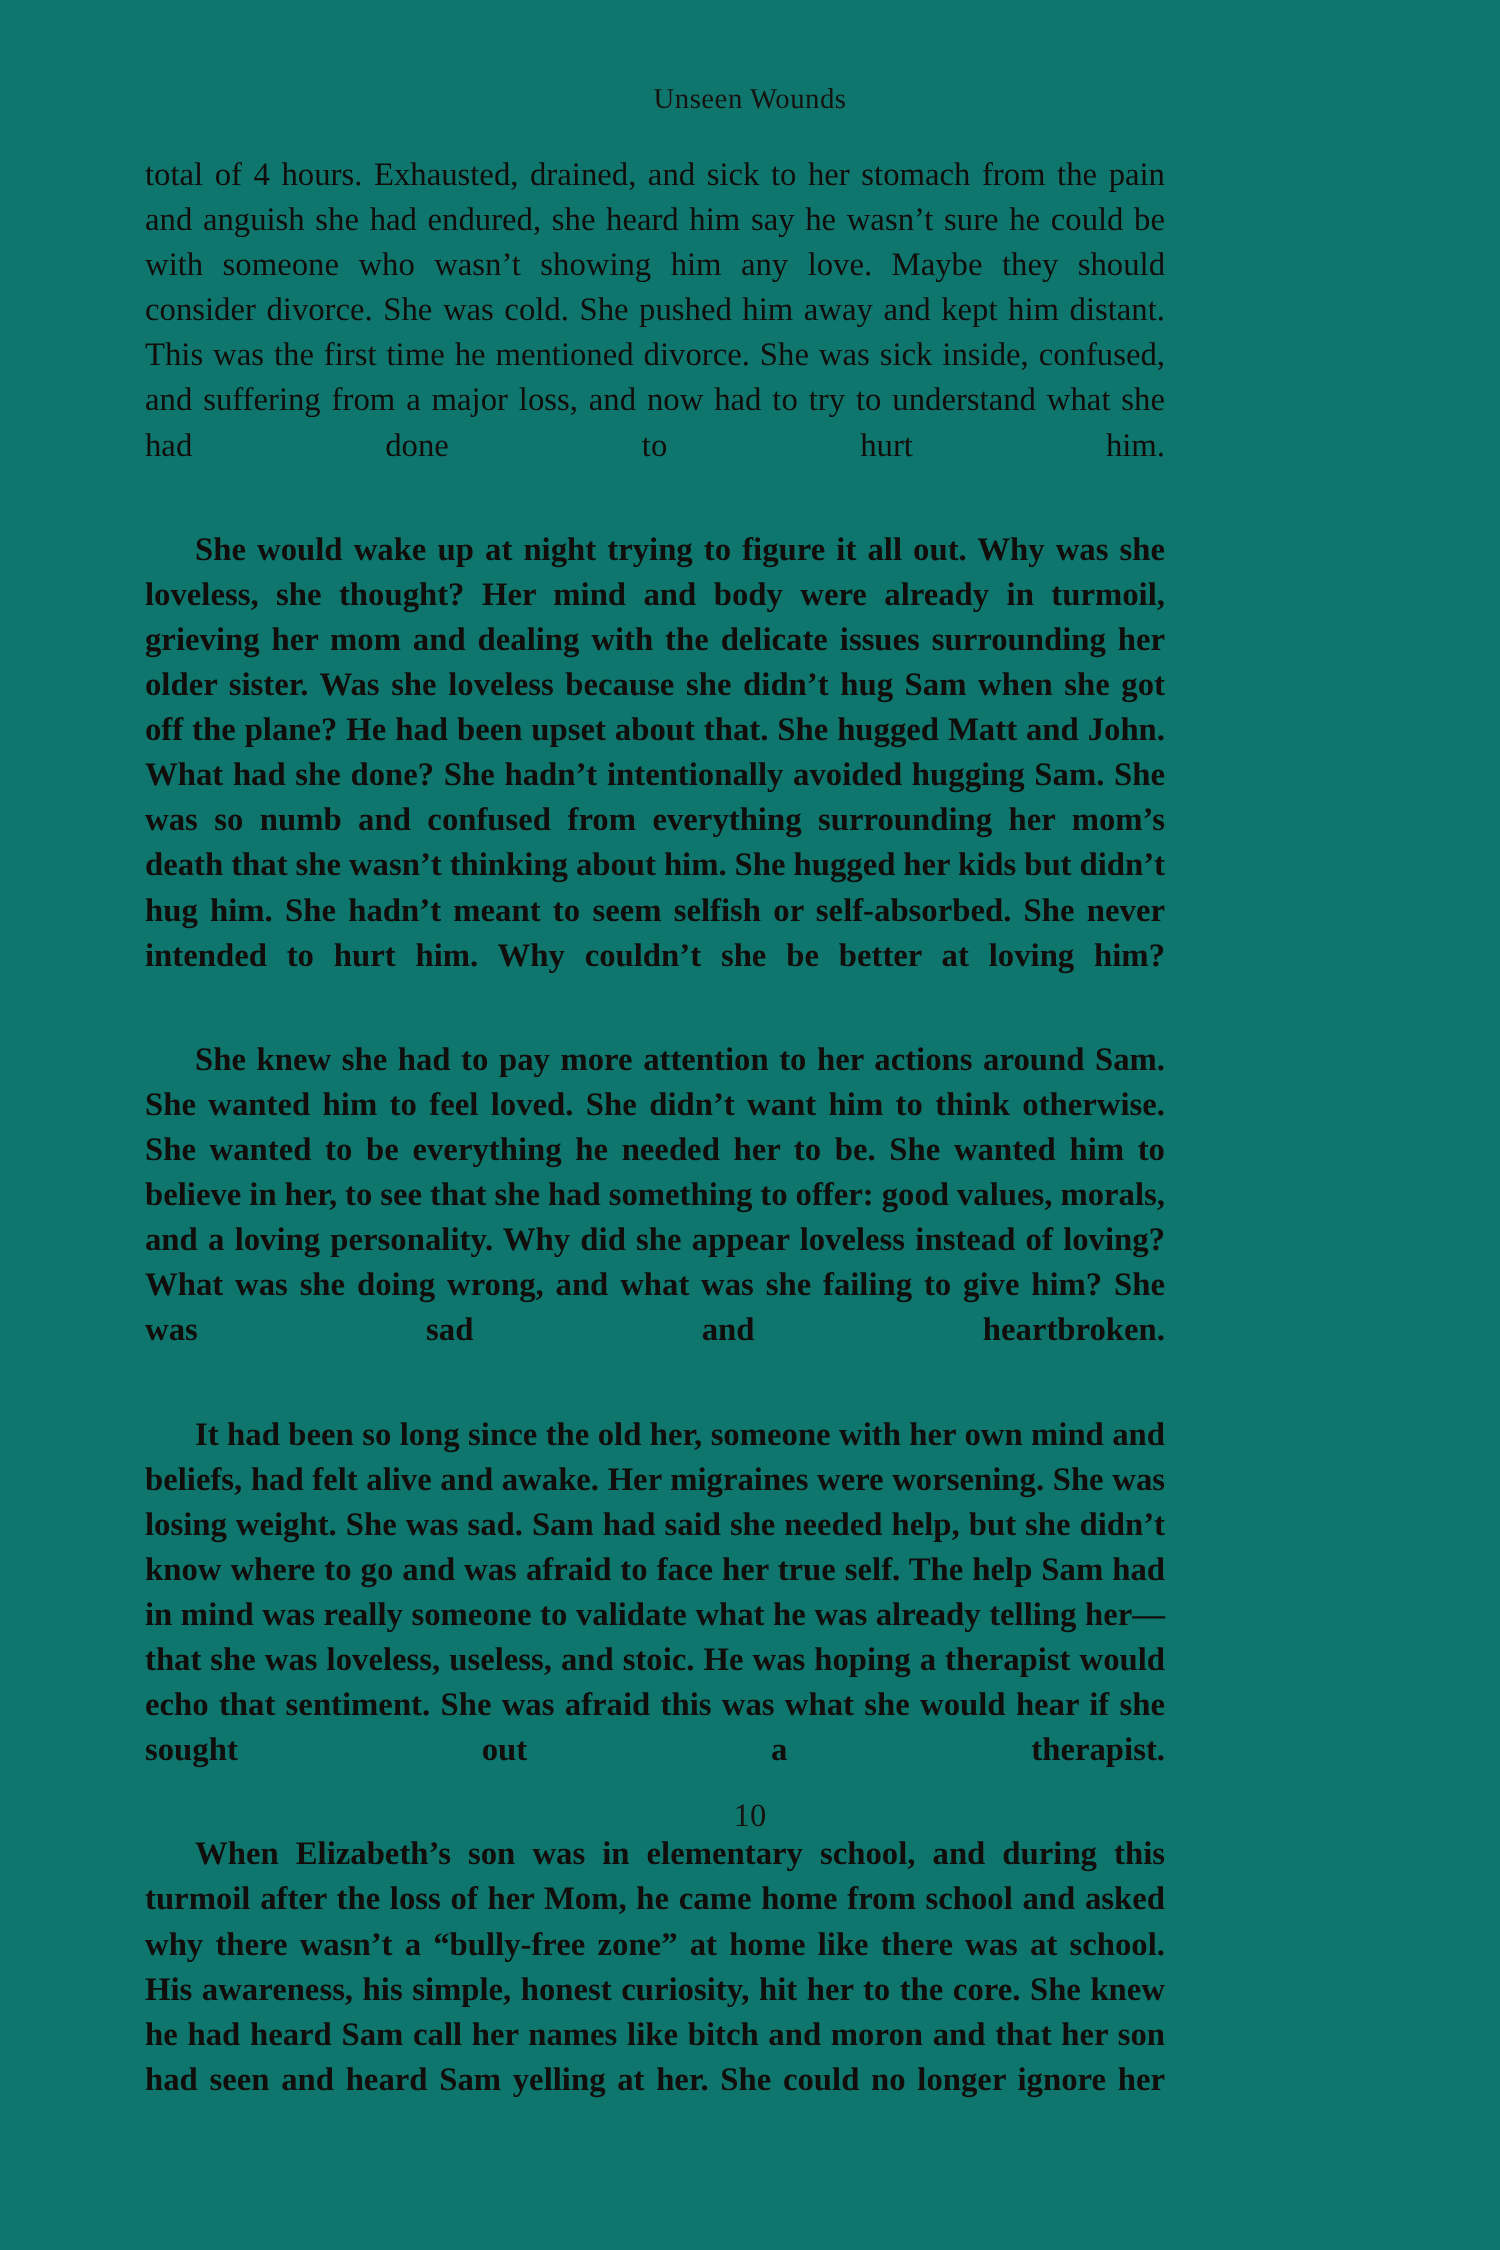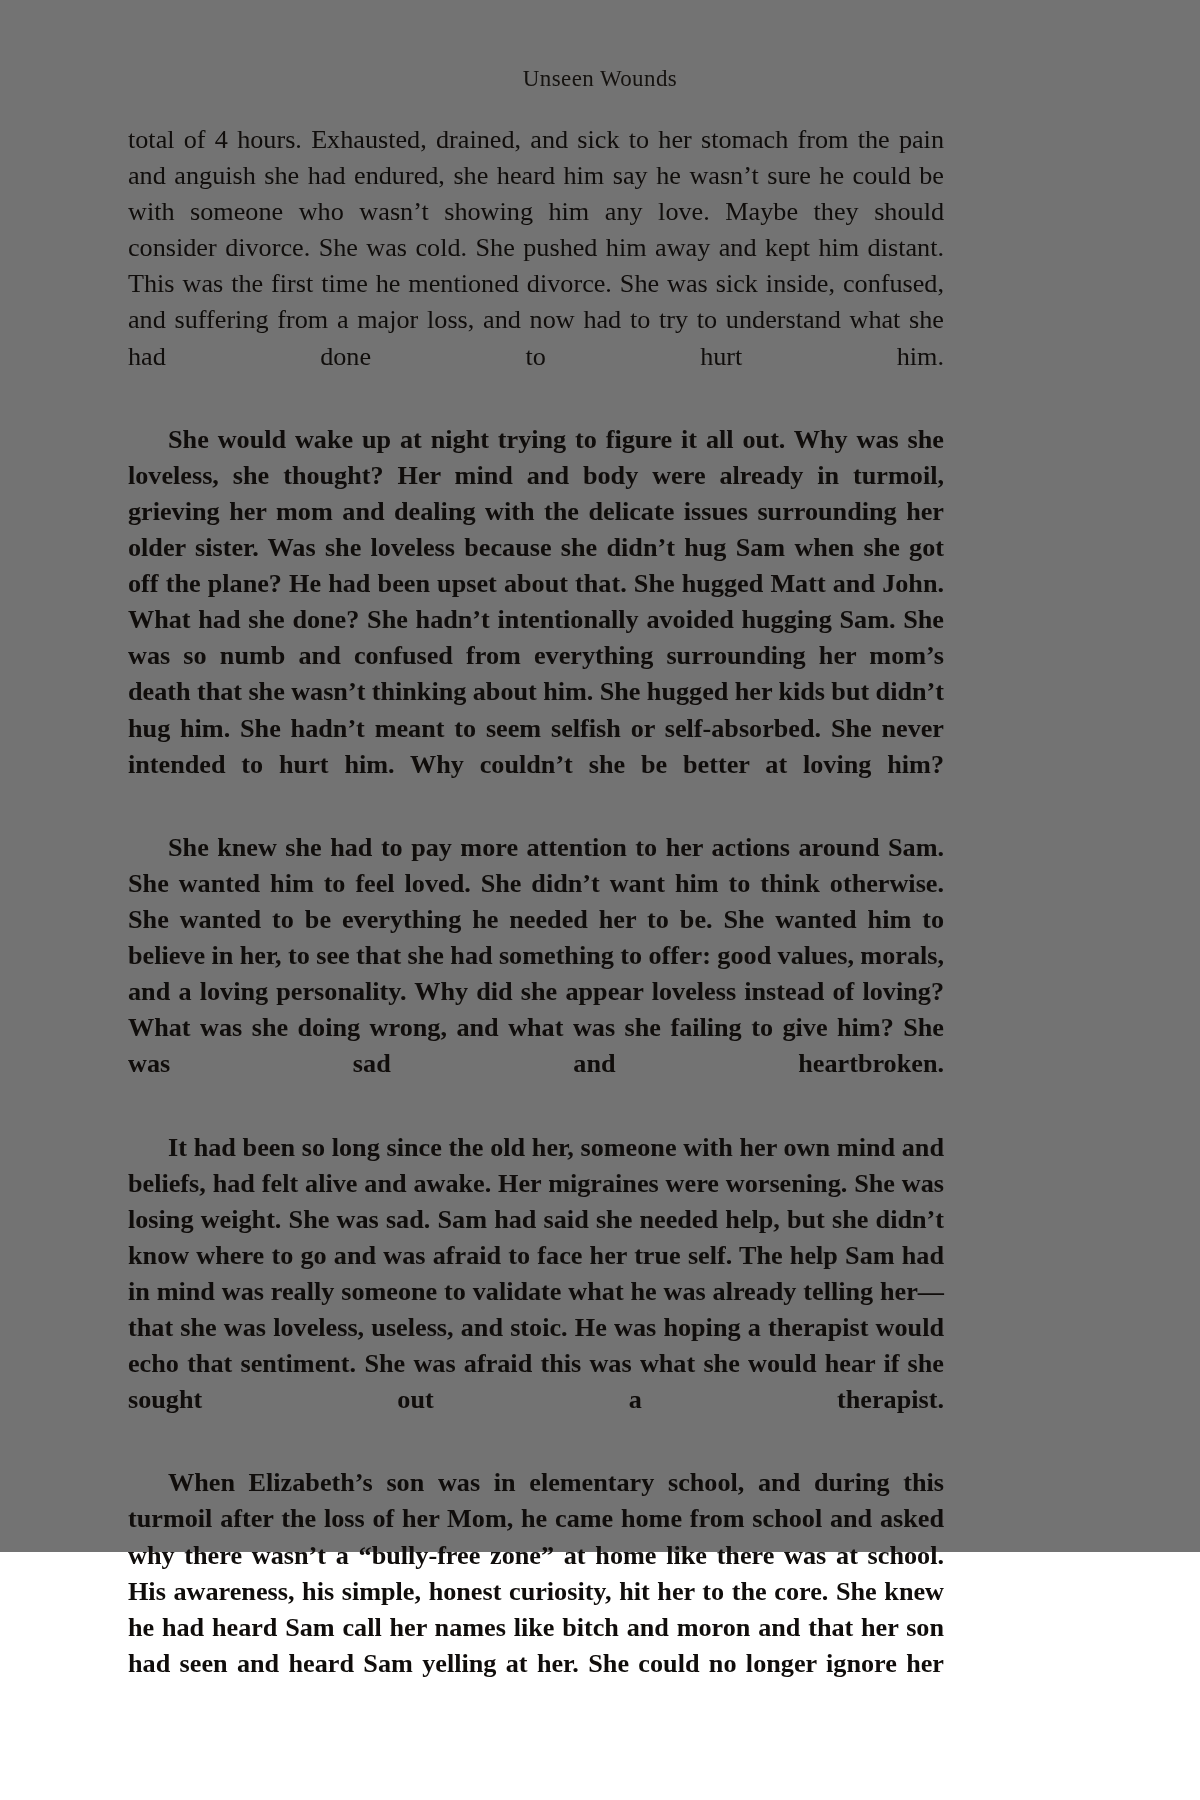--- a/index.html
+++ b/index.html
@@ -14,22 +14,22 @@
     position: relative;
     font-family: "Liberation Serif", "DejaVu Serif", serif;
     color: #000000;
     -webkit-font-smoothing: antialiased;
   }
 
   .page {
     position: absolute;
     inset: 0;
     width: 1200px;
-    height: 1552px;
-    background: #737373;
+    height: 1800px;
+    background: #0f766e;
     box-sizing: border-box;
   }
 
   
   .running-head {
     position: absolute;
     top: 66px;
     left: 0;
     width: 1200px;
     text-align: center;
@@ -38,21 +38,20 @@
     color: #15120f;
     font-family: "Liberation Serif", "DejaVu Serif", serif;
   }
 
   
   .text-column {
     position: absolute;
     top: 122px;
     left: 116px;
     width: 816px;
-    margin-left: 12px;
   }
 
   p.para {
     margin: 0;
     padding: 0;
     font-size: 26.2px;
     line-height: 36.1px;
     text-align: justify;
     text-justify: inter-word;
     color: #100d0b;
@@ -96,14 +95,15 @@
   <div class="running-head">Unseen Wounds</div>
 
   <div class="text-column">
     <p class="para">total of 4 hours. Exhausted, drained, and sick to her stomach from the pain and anguish she had endured, she heard him say he wasn’t sure he could be with someone who wasn’t showing him any love. Maybe they should consider divorce. She was cold. She pushed him away and kept him distant. This was the first time he mentioned divorce. She was sick inside, confused, and suffering from a major loss, and now had to try to understand what she had done to hurt him.</p>
     <p class="para indent">She would wake up at night trying to figure it all out. Why was she loveless, she thought? Her mind and body were already in turmoil, grieving her mom and dealing with the delicate issues surrounding her older sister. Was she loveless because she didn’t hug Sam when she got off the plane? He had been upset about that. She hugged Matt and John. What had she done? She hadn’t intentionally avoided hugging Sam. She was so numb and confused from everything surrounding her mom’s death that she wasn’t thinking about him. She hugged her kids but didn’t hug him. She hadn’t meant to seem selfish or self-absorbed. She never intended to hurt him. Why couldn’t she be better at loving him?</p>
     <p class="para indent">She knew she had to pay more attention to her actions around Sam. She wanted him to feel loved. She didn’t want him to think otherwise. She wanted to be everything he needed her to be. She wanted him to believe in her, to see that she had something to offer: good values, morals, and a loving personality. Why did she appear loveless instead of loving? What was she doing wrong, and what was she failing to give him? She was sad and heartbroken.</p>
     <p class="para indent">It had been so long since the old her, someone with her own mind and beliefs, had felt alive and awake. Her migraines were worsening. She was losing weight. She was sad. Sam had said she needed help, but she didn’t know where to go and was afraid to face her true self. The help Sam had in mind was really someone to validate what he was already telling her—that she was loveless, useless, and stoic. He was hoping a therapist would echo that sentiment. She was afraid this was what she would hear if she sought out a therapist.</p>
     <p class="para indent">When Elizabeth’s son was in elementary school, and during this turmoil after the loss of her Mom, he came home from school and asked why there wasn’t a “bully-free zone” at home like there was at school. His awareness, his simple, honest curiosity, hit her to the core. She knew he had heard Sam call her names like bitch and moron and that her son had seen and heard Sam yelling at her. She could no longer ignore her</p>
   </div>
 
+  <div class="folio">10</div>
 
 </div>
 
 </body></html>

